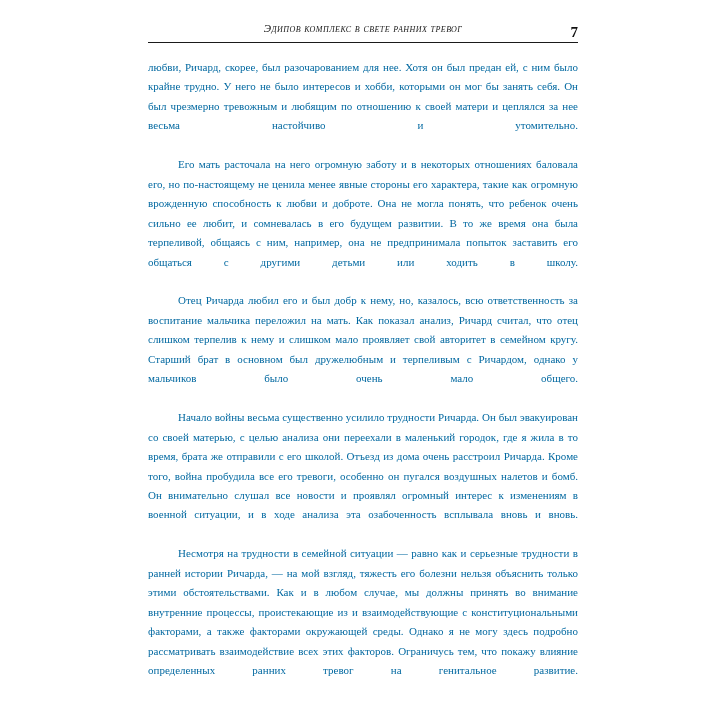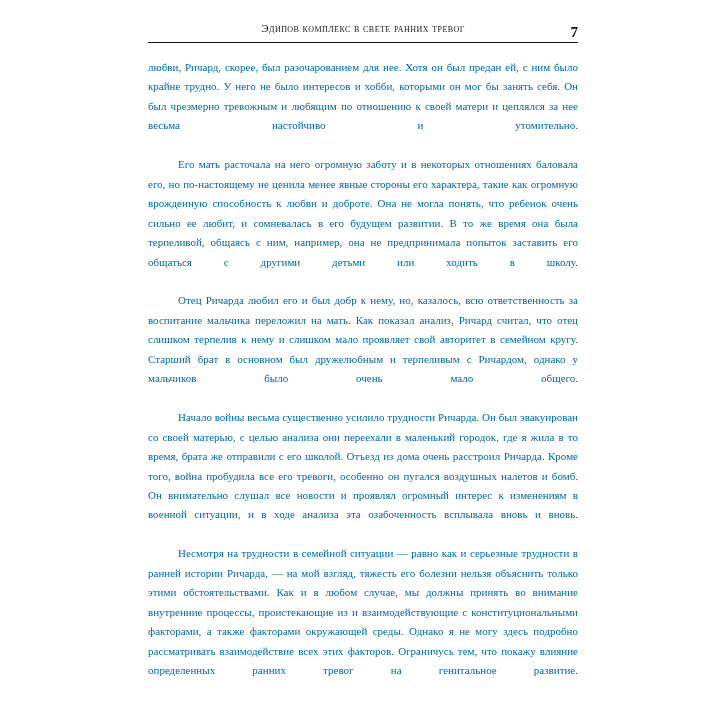--- a/index.html
+++ b/index.html
@@ -40,20 +40,21 @@
     height: 18px;
   }
 
   .running-head-title {
     font-size: 11.2px;
     font-variant: small-caps;
     letter-spacing: 0.45px;
     color: #151515;
     white-space: nowrap;
     text-align: center;
+    font-style: italic;
   }
 
   .folio {
     position: absolute;
     right: 0;
     bottom: 0;
     font-size: 15px;
     font-weight: bold;
     color: #101010;
     line-height: 1;

